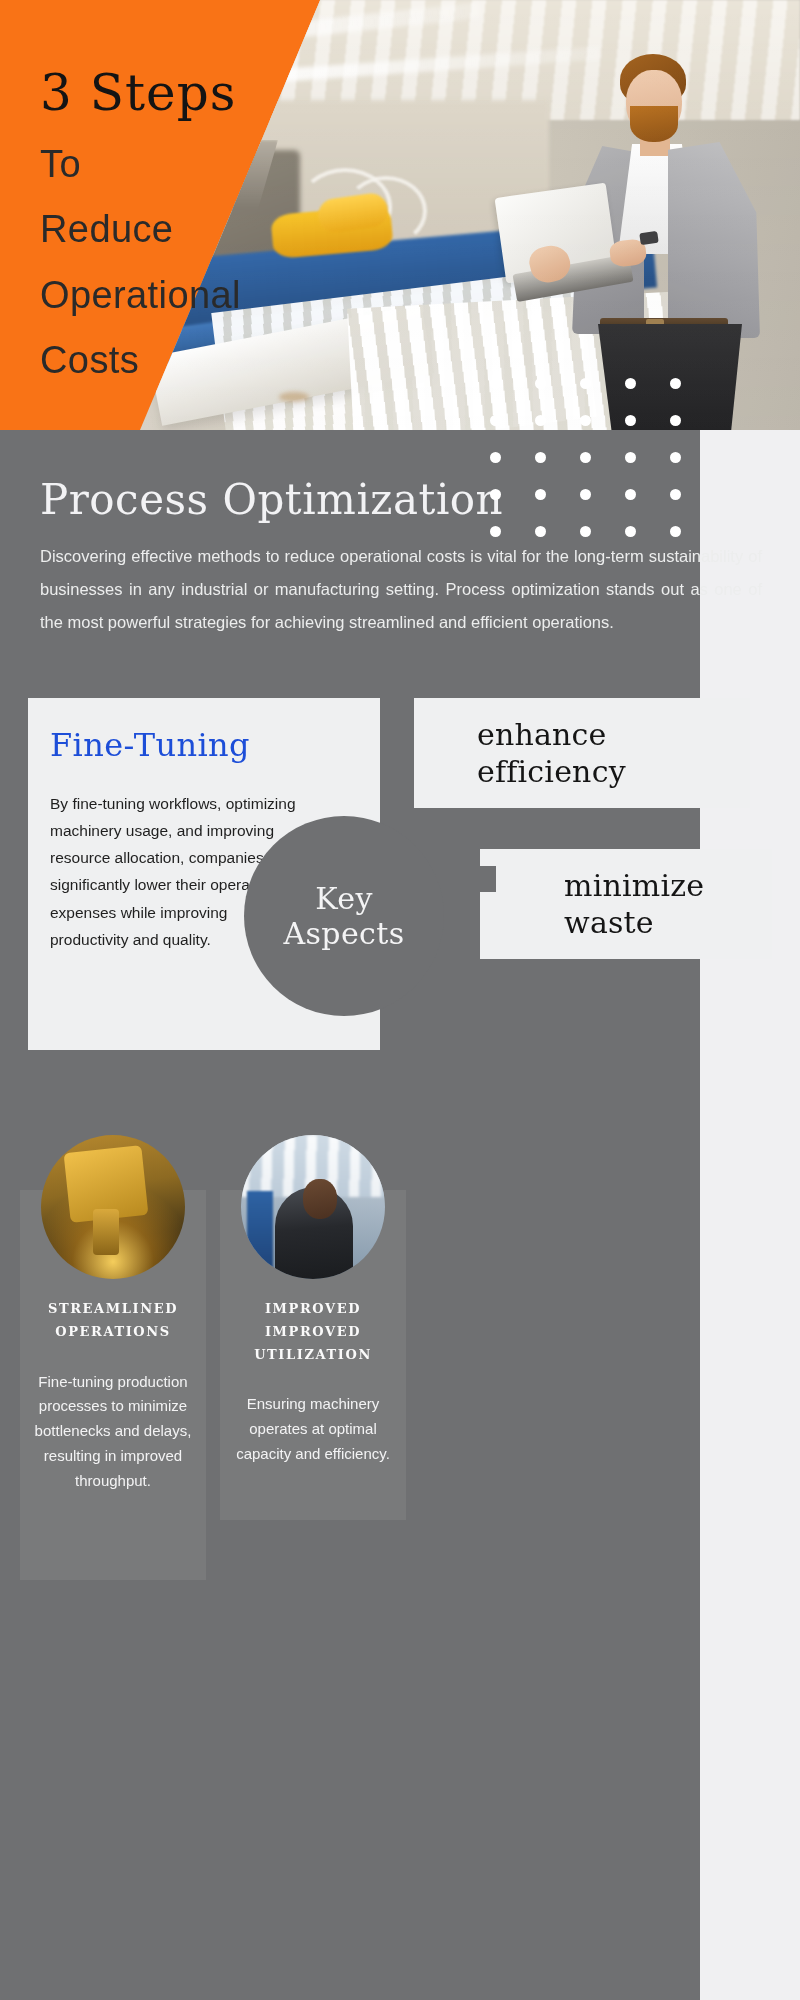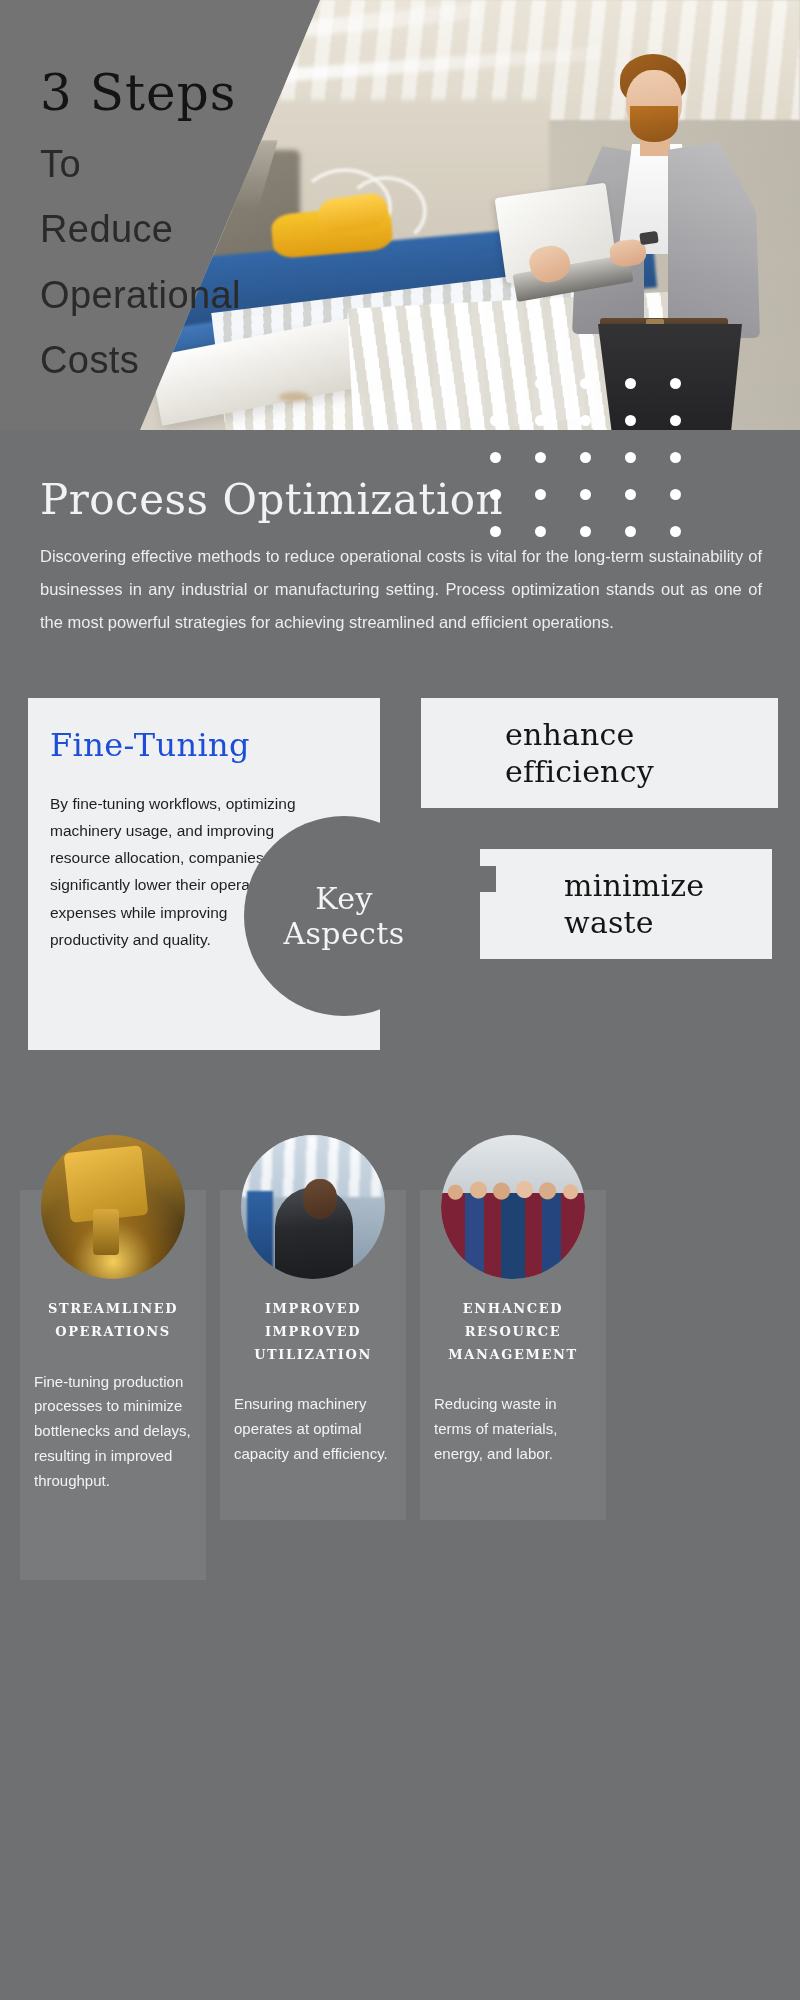--- a/index.html
+++ b/index.html
@@ -18,21 +18,21 @@
     overflow: hidden;
     background: #f0f0f2;
   }
 
   
   .hero {
     position: absolute;
     left: 0; top: 0;
     width: 800px;
     height: 430px;
-    background: #737373;
+    background: #f97316;
     overflow: hidden;
   }
   .hero-photo {
     position: absolute;
     right: 0; top: 0;
     width: 660px;
     height: 430px;
     -webkit-clip-path: polygon(27.3% 0%, 100% 0%, 100% 100%, 0% 100%);
     clip-path: polygon(27.3% 0%, 100% 0%, 100% 100%, 0% 100%);
     overflow: hidden;
@@ -269,21 +269,21 @@
     border-radius: 50%;
     background: #ffffff;
   }
   #dots-upper { left: 490px; top: 378px; }
   #dots-lower { left: 490px; top: 452px; }
 
   
   .gray-body {
     position: absolute;
     left: 0; top: 430px;
-    width: 800px;
+    width: 700px;
     height: 1570px;
     background: #6f7072;
   }
 
   .section-title {
     position: absolute;
     left: 40px; top: 45px;
     font-family: "DejaVu Serif", serif;
     font-weight: 400;
     font-size: 42px;
@@ -343,21 +343,21 @@
   }
   .aspect-card span {
     font-family: "DejaVu Serif", serif;
     font-weight: 400;
     font-size: 30px;
     line-height: 1.25;
     color: #151515;
     padding-left: 42px;
     letter-spacing: 0.2px;
   }
-  #aspect-1 { left: 421px; top: 0;   width: 357px; height: 110px; }
+  #aspect-1 { left: 393px; top: 0;   width: 357px; height: 110px; }
   #aspect-2 { left: 480px; top: 151px; width: 292px; height: 110px; }
   #aspect-3 { left: 415px; top: 308px; width: 357px; height: 110px; }
   #aspect-2 span { }
   #aspect-3 span { padding-left: 54px; }
 
   .connector {
     position: absolute;
     background: #6f7072;
     z-index: 3;
   }
@@ -488,21 +488,21 @@
     color: #fafafa;
     text-align: center;
   }
   .feature-text {
     margin: 26px 14px 8px 14px;
     font-family: "Liberation Sans", sans-serif;
     font-weight: 300;
     font-size: 15px;
     line-height: 1.65;
     color: #f3f3f4;
-    text-align: left;
+    text-align: center;
   }
   #feature-1 .feature-title { }
   #feature-2 .feature-title, #feature-3 .feature-title { margin-top: 108px; }
 
   
   .footer-url {
     position: absolute;
     left: 0; top: 1470px;
     width: 800px;
     text-align: center;
@@ -648,25 +648,16 @@
           <div class="fp2-head"></div>
         </div>
         <div class="feature-title">
           <span>IMPROVED</span><br>
           <span>IMPROVED</span><br>
           <span>UTILIZATION</span>
         </div>
         <div class="feature-text">Ensuring machinery operates at optimal capacity and efficiency.</div>
       </div>
 
-      <div class="feature" id="feature-3">
-        <div class="feature-photo fp3"></div>
-        <div class="feature-title">
-          <span>ENHANCED</span><br>
-          <span>RESOURCE</span><br>
-          <span>MANAGEMENT</span>
-        </div>
-        <div class="feature-text">Reducing waste in terms of materials, energy, and labor.</div>
-      </div>
     </div>
 
   </div>
 </div>
 
 </body></html>

